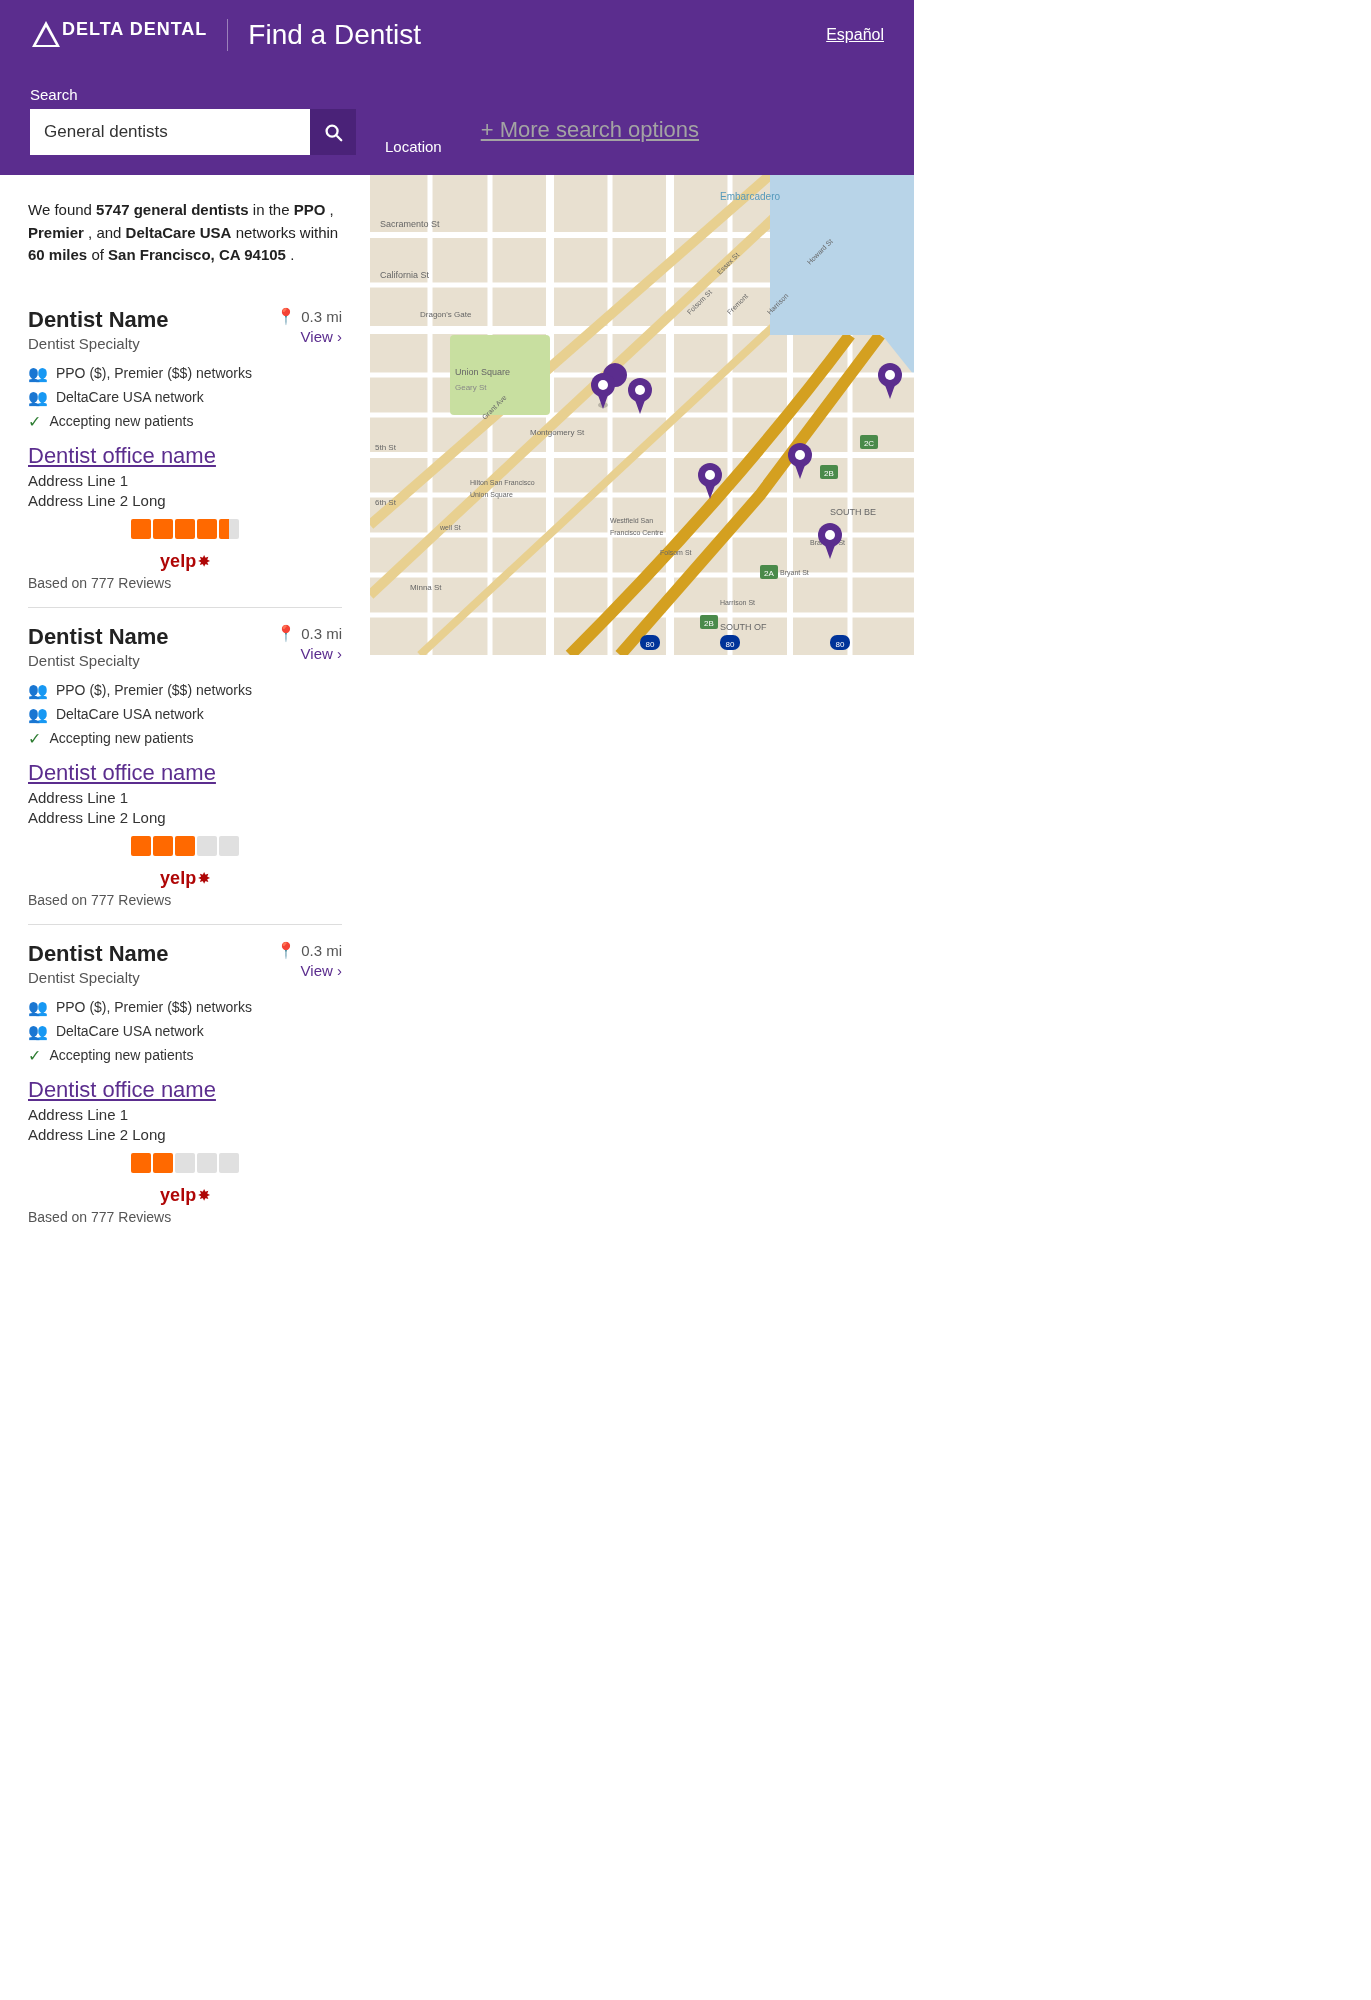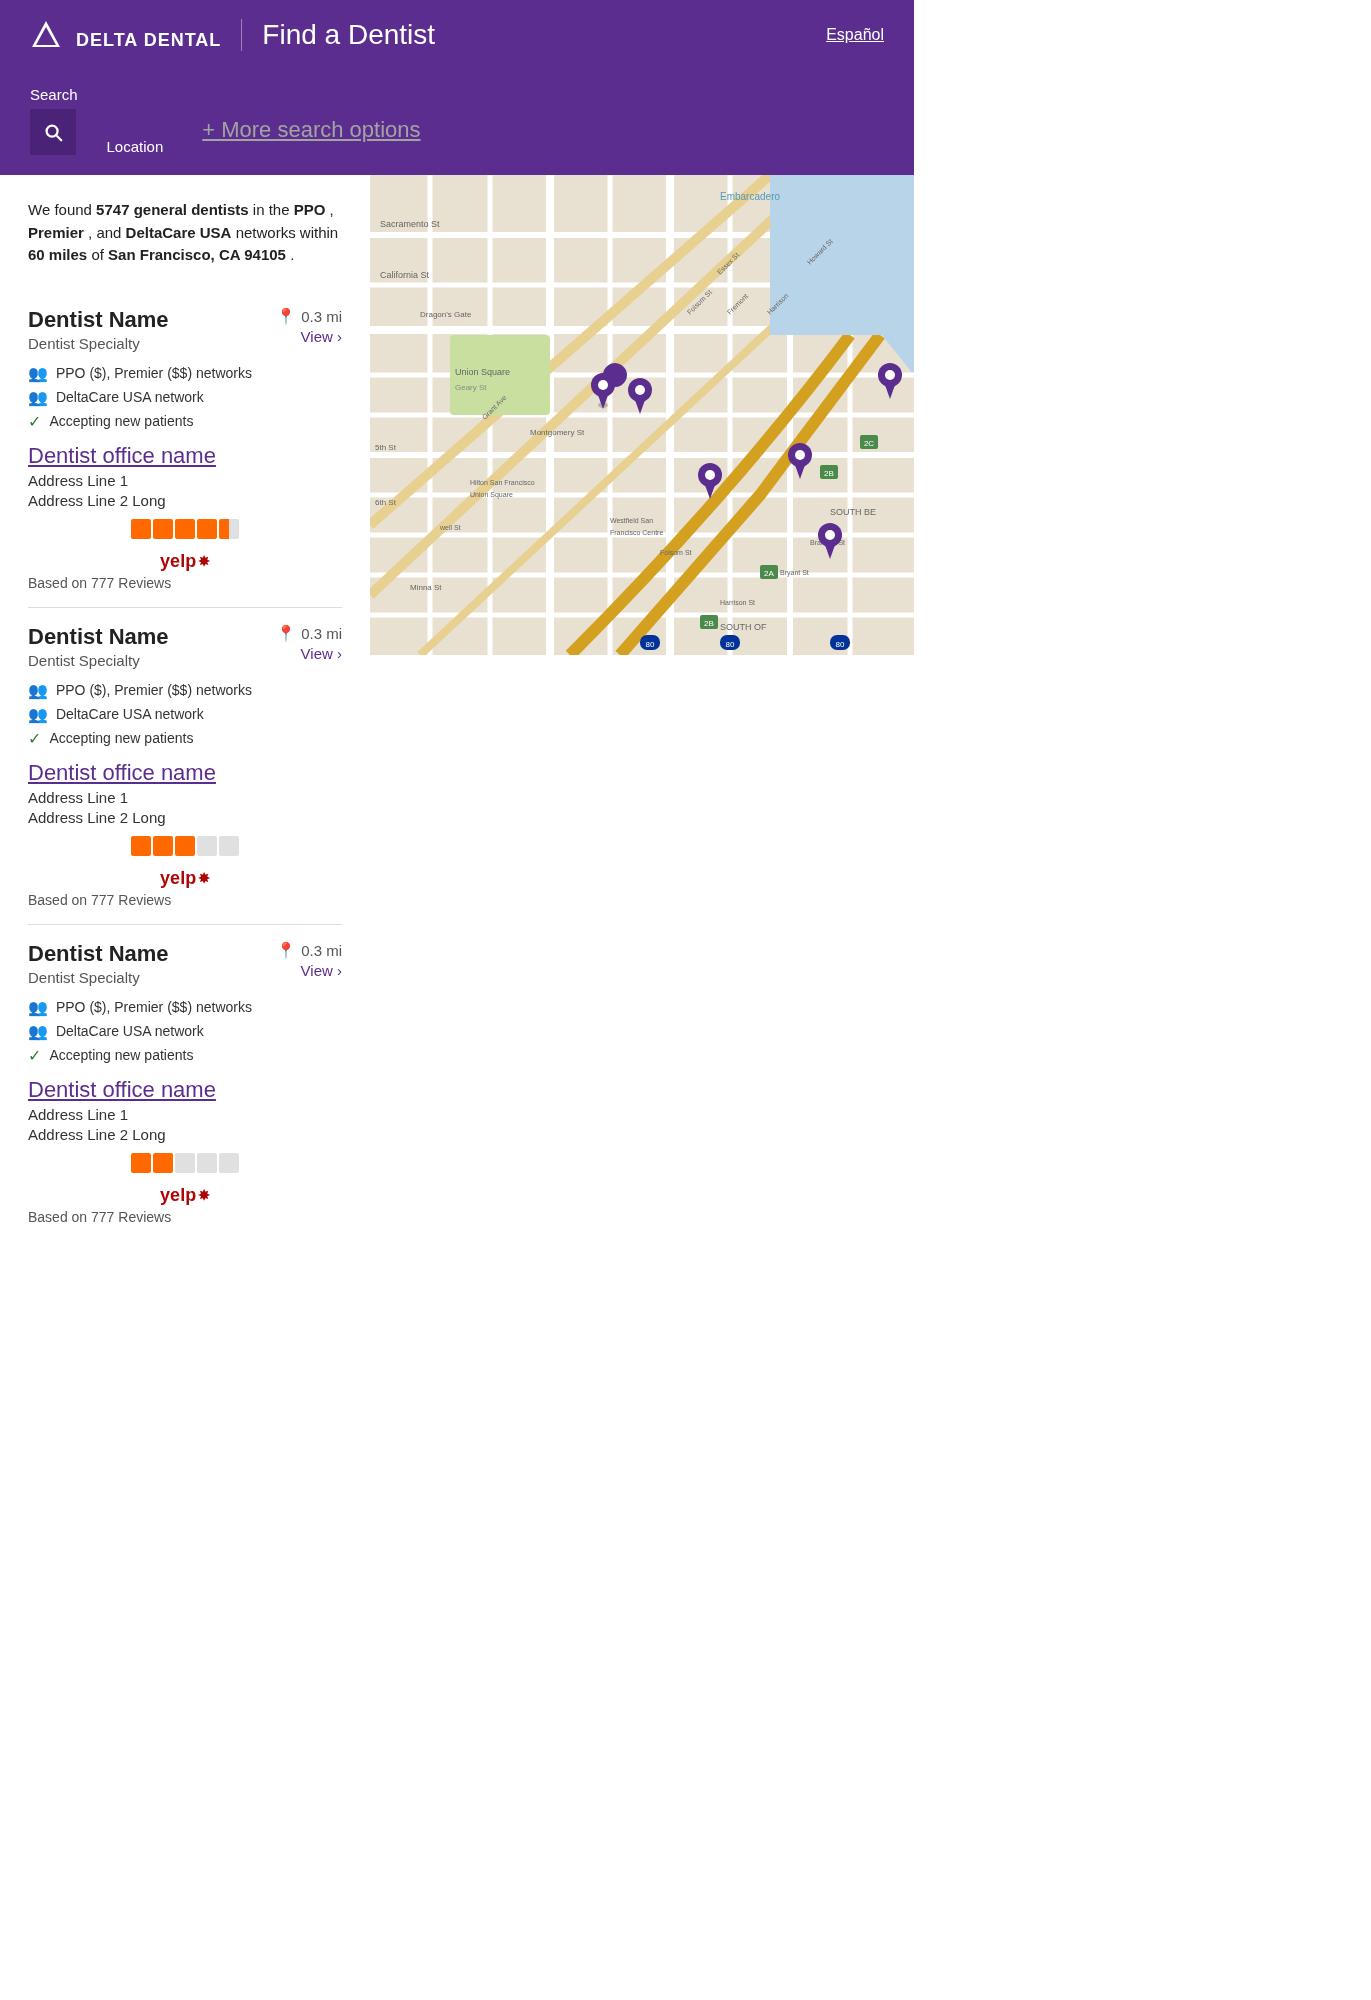--- a/index.html
+++ b/index.html
@@ -8,22 +8,21 @@
     
     .header {
       background: #5b2d8e;
       padding: 0 30px;
       display: flex;
       align-items: center;
       min-height: 70px;
     }
     .logo-area {
       display: flex;
-      align-items: flex-end;
-      gap: 14px;
+      align-items: flex-start;
     }
     .logo-triangle {
       width: 32px;
       height: 32px;
     }
     .logo-text {
       color: #fff;
       font-size: 18px;
       font-weight: bold;
       letter-spacing: 1px;
@@ -272,20 +271,21 @@
     <span class="logo-text">DELTA DENTAL</span>
   </div>
   <span class="header-title">Find a Dentist</span>
   <a class="header-lang">Español</a>
 </div>
 
 <div class="search-bar">
   <div class="search-group">
     <label class="search-label">Search</label>
     <div class="search-input-wrap">
+      <input class="search-input" type="text" value="General dentists" style="">
       <button class="search-btn">
         <svg width="22" height="22" viewBox="0 0 24 24">
           <path d="M21 21l-4.35-4.35M17 11A6 6 0 1 1 5 11a6 6 0 0 1 12 0z" stroke="white" stroke-width="2.5" fill="none" stroke-linecap="round"></path>
         </svg>
       </button>
     </div>
   </div>
   <div class="search-group">
     <label class="search-label">Location</label>
   </div>

